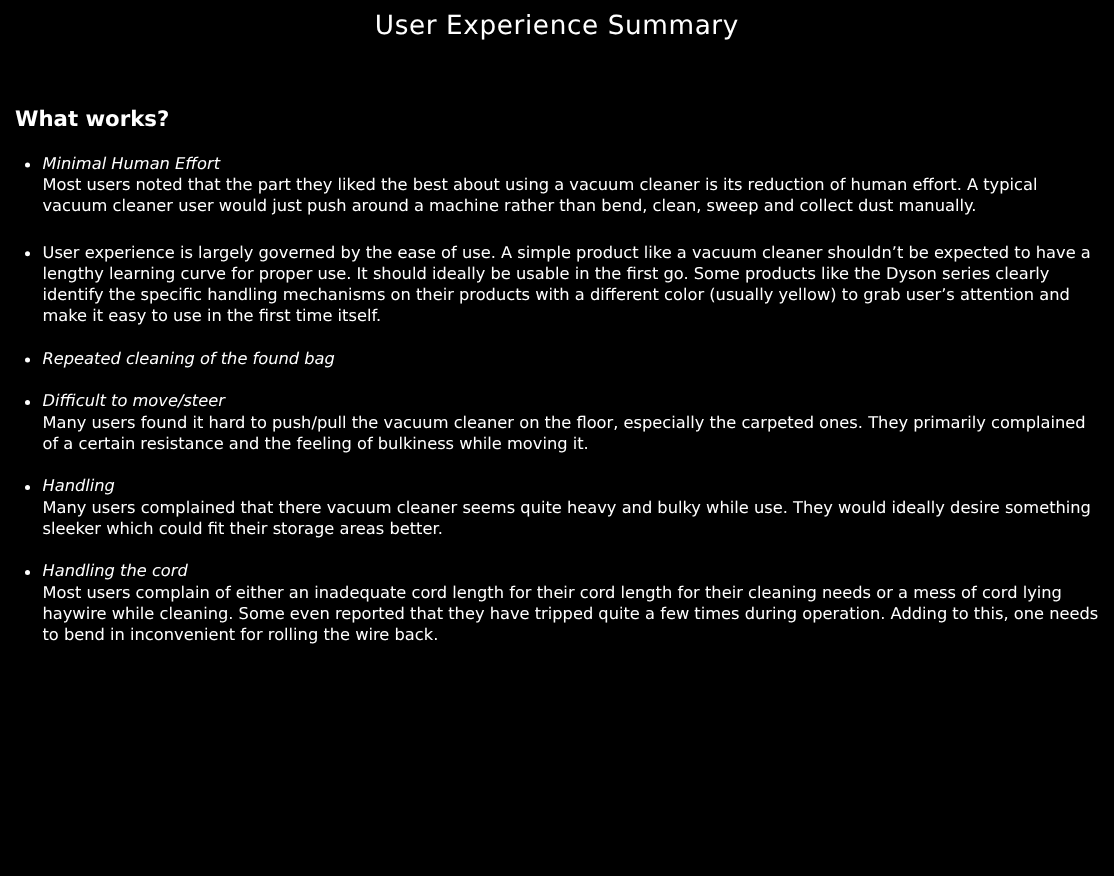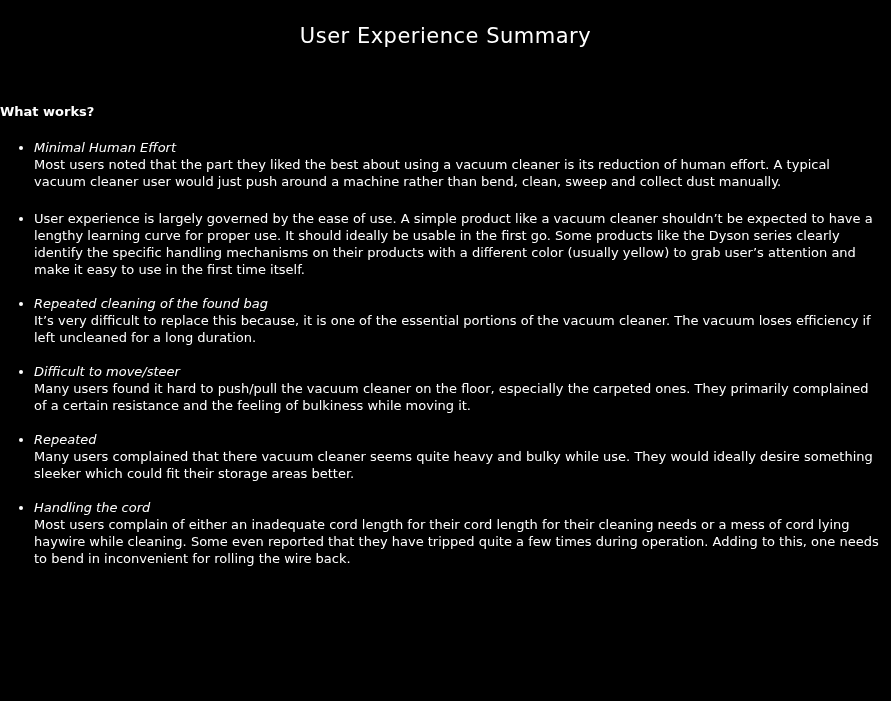--- a/index.html
+++ b/index.html
@@ -16,30 +16,30 @@
     line-height: 17px;
     overflow: hidden;
   }
   .page {
     width: 891px;
     height: 701px;
     background: #000000;
   }
   h1.page-title {
     margin: 0;
-    padding-top: 24px;
+    padding-top: 8px;
     text-align: center;
     font-size: 21px;
     line-height: 24px;
     font-weight: 400;
     letter-spacing: 0.5px;
   }
   h2.section-heading {
-    margin: 0;
-    font-size: 13px;
+    margin: 12px;
+    font-size: 17px;
     line-height: 14px;
     font-weight: 700;
   }
   h2.section-heading.first {
     margin-top: 57px;
   }
   h2.section-heading.second {
     margin-top: 34px;
   }
   ul.item-list {
@@ -79,28 +79,27 @@
     </li>
   </ul>
 
 
   <ul class="item-list">
     <li>
       <span class="item-body">User experience is largely governed by the ease of use. A simple product like a vacuum cleaner shouldn’t be expected to have a lengthy learning curve for proper use. It should ideally be usable in the first go. Some products like the Dyson series clearly identify the specific handling mechanisms on their products with a different color (usually yellow) to grab user’s attention and make it easy to use in the first time itself.</span>
     </li>
     <li>
       <em class="item-title">Repeated cleaning of the found bag</em>
-      <span class="item-body">It’s very difficult to replace this because, it is one of the essential portions of the vacuum cleaner. The vacuum loses efficiency if left uncleaned for a long duration.</span>
     </li>
     <li>
       <em class="item-title">Difficult to move/steer</em>
       <span class="item-body">Many users found it hard to push/pull the vacuum cleaner on the floor, especially the carpeted ones. They primarily complained of a certain resistance and the feeling of bulkiness while moving it.</span>
     </li>
     <li>
-      <em class="item-title">Repeated</em>
+      <em class="item-title">Handling</em>
       <span class="item-body">Many users complained that there vacuum cleaner seems quite heavy and bulky while use. They would ideally desire something sleeker which could fit their storage areas better.</span>
     </li>
     <li>
       <em class="item-title">Handling the cord</em>
       <span class="item-body">Most users complain of either an inadequate cord length for their cord length for their cleaning needs or a mess of cord lying haywire while cleaning. Some even reported that they have tripped quite a few times during operation. Adding to this, one needs to bend in inconvenient for rolling the wire back.</span>
     </li>
   </ul>
 
 </div>
 

